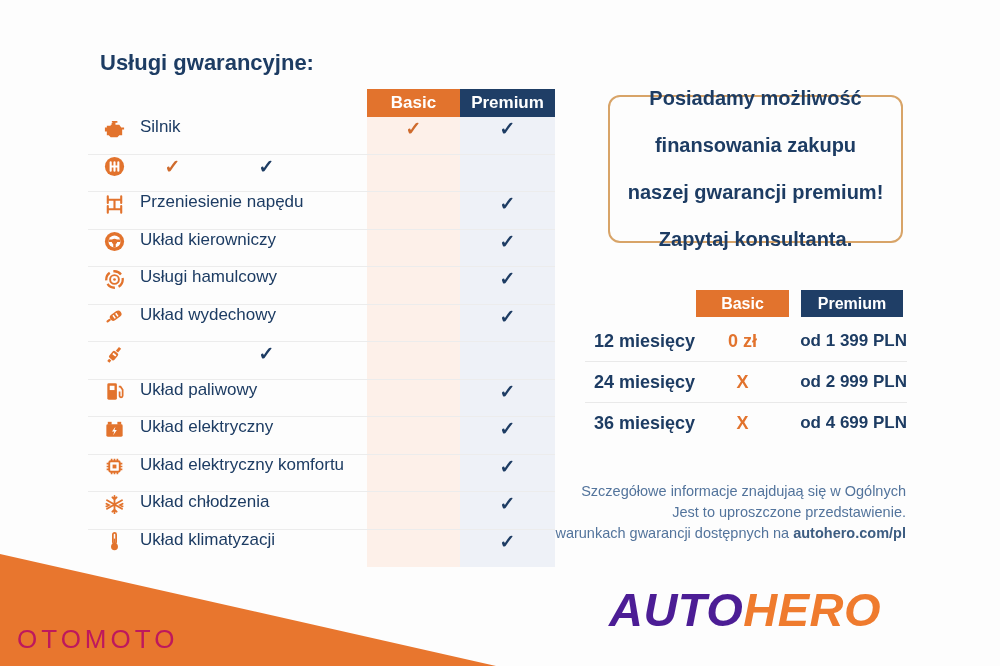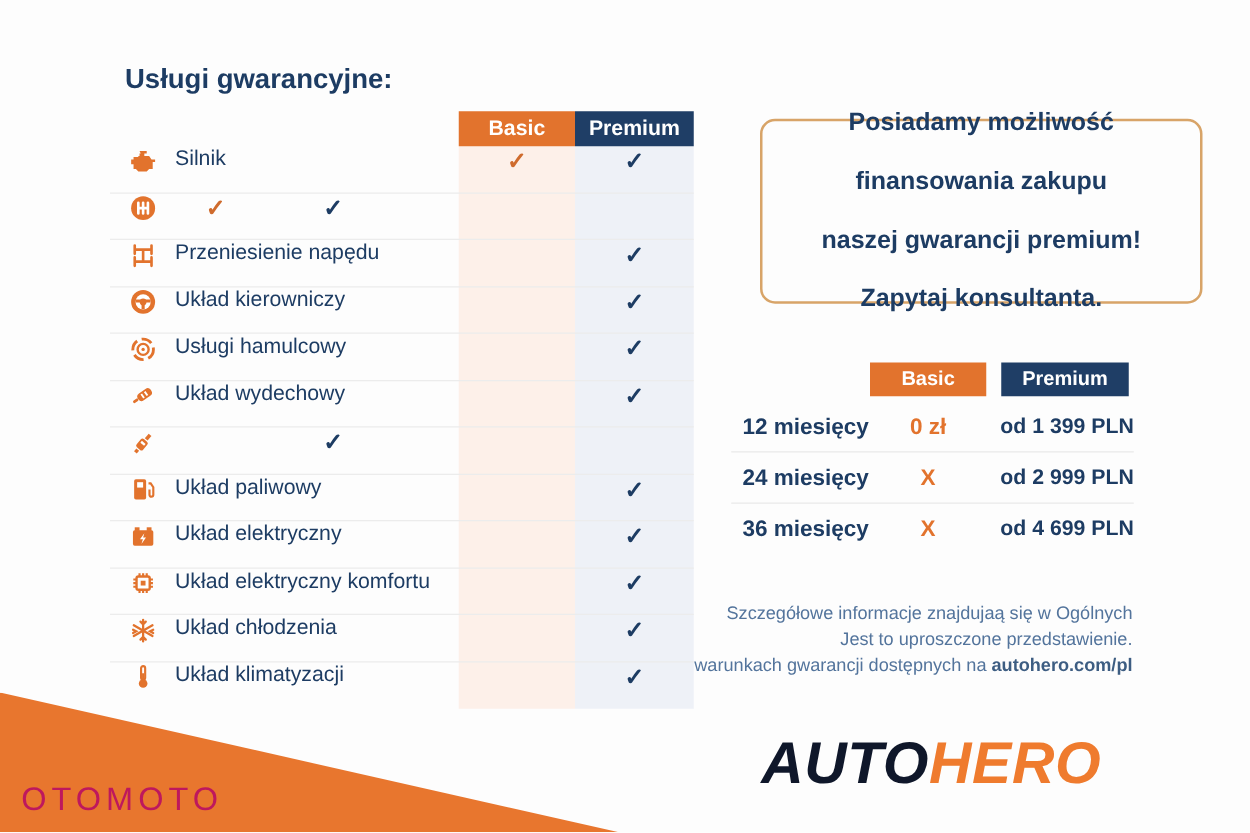--- a/index.html
+++ b/index.html
@@ -19,21 +19,21 @@
   .wt-row{height:37.5px;display:flex;align-items:flex-start;border-bottom:1px solid #ececec;box-sizing:border-box;}
   .wt-row:last-child{border-bottom:none;}
   .wt-row .ic{width:24px;height:24px;margin-left:14px;flex:none;display:flex;align-items:center;justify-content:center;}
   .wt-row .ic svg{width:23px;height:23px;}
   .wt-row .lbl{flex:1;margin-left:14px;font-size:17px;color:#1d3c63;}
   .cell{flex:none;text-align:center;font-weight:bold;font-size:19px;}
   .cell.b{width:93px;color:#cf6b2d;}
   .cell.p{width:95px;color:#1d3c63;}
 
   
-  .fin-box{position:absolute;left:608px;top:95px;width:354px;height:148px;box-sizing:border-box;
+  .fin-box{position:absolute;left:608px;top:95px;width:295px;height:148px;box-sizing:border-box;
            border:2px solid #d8a468;border-radius:12px;display:flex;flex-direction:column;
            align-items:center;justify-content:center;text-align:center;
            color:#1d3c63;font-weight:bold;font-size:20px;line-height:29px;gap:18px;}
 
   
   .price{position:absolute;left:585px;top:290px;width:322px;}
   .pt-head{position:absolute;top:0;height:27px;display:flex;align-items:center;justify-content:center;
            color:#fff;font-weight:bold;font-size:16px;}
   .pt-head.b{left:111px;width:93px;background:#e2732d;}
   .pt-head.p{left:216px;width:102px;background:#1f3e66;}
@@ -45,21 +45,21 @@
   .pt-premium{width:112px;margin-left:6px;text-align:right;color:#1d3c63;font-weight:bold;font-size:17px;}
 
   
   .disc{position:absolute;right:94px;top:481px;text-align:right;font-size:14.5px;
         color:#53749c;line-height:21px;}
   .disc .bold{font-weight:bold;color:#3d5d82;}
 
   
   .ah-logo{position:absolute;top:582px;left:745px;transform:translateX(-50%);
            font-style:italic;font-weight:bold;font-size:47px;white-space:nowrap;letter-spacing:0.5px;}
-  .ah-logo .auto{color:#0f172a;}
+  .ah-logo .auto{color:#4c1d95;}
   .ah-logo .hero{color:#ef7b2e;}
   .wedge{position:absolute;left:0;top:554px;width:496px;height:112px;background:#e8762e;
          clip-path:polygon(0 0,100% 100%,0 100%);}
   .otomoto{position:absolute;left:17px;top:624px;color:#be185d;font-weight:normal;font-size:26px;letter-spacing:4px;}
 </style>
 </head>
 <body>
 
 <div class="canvas">
 

